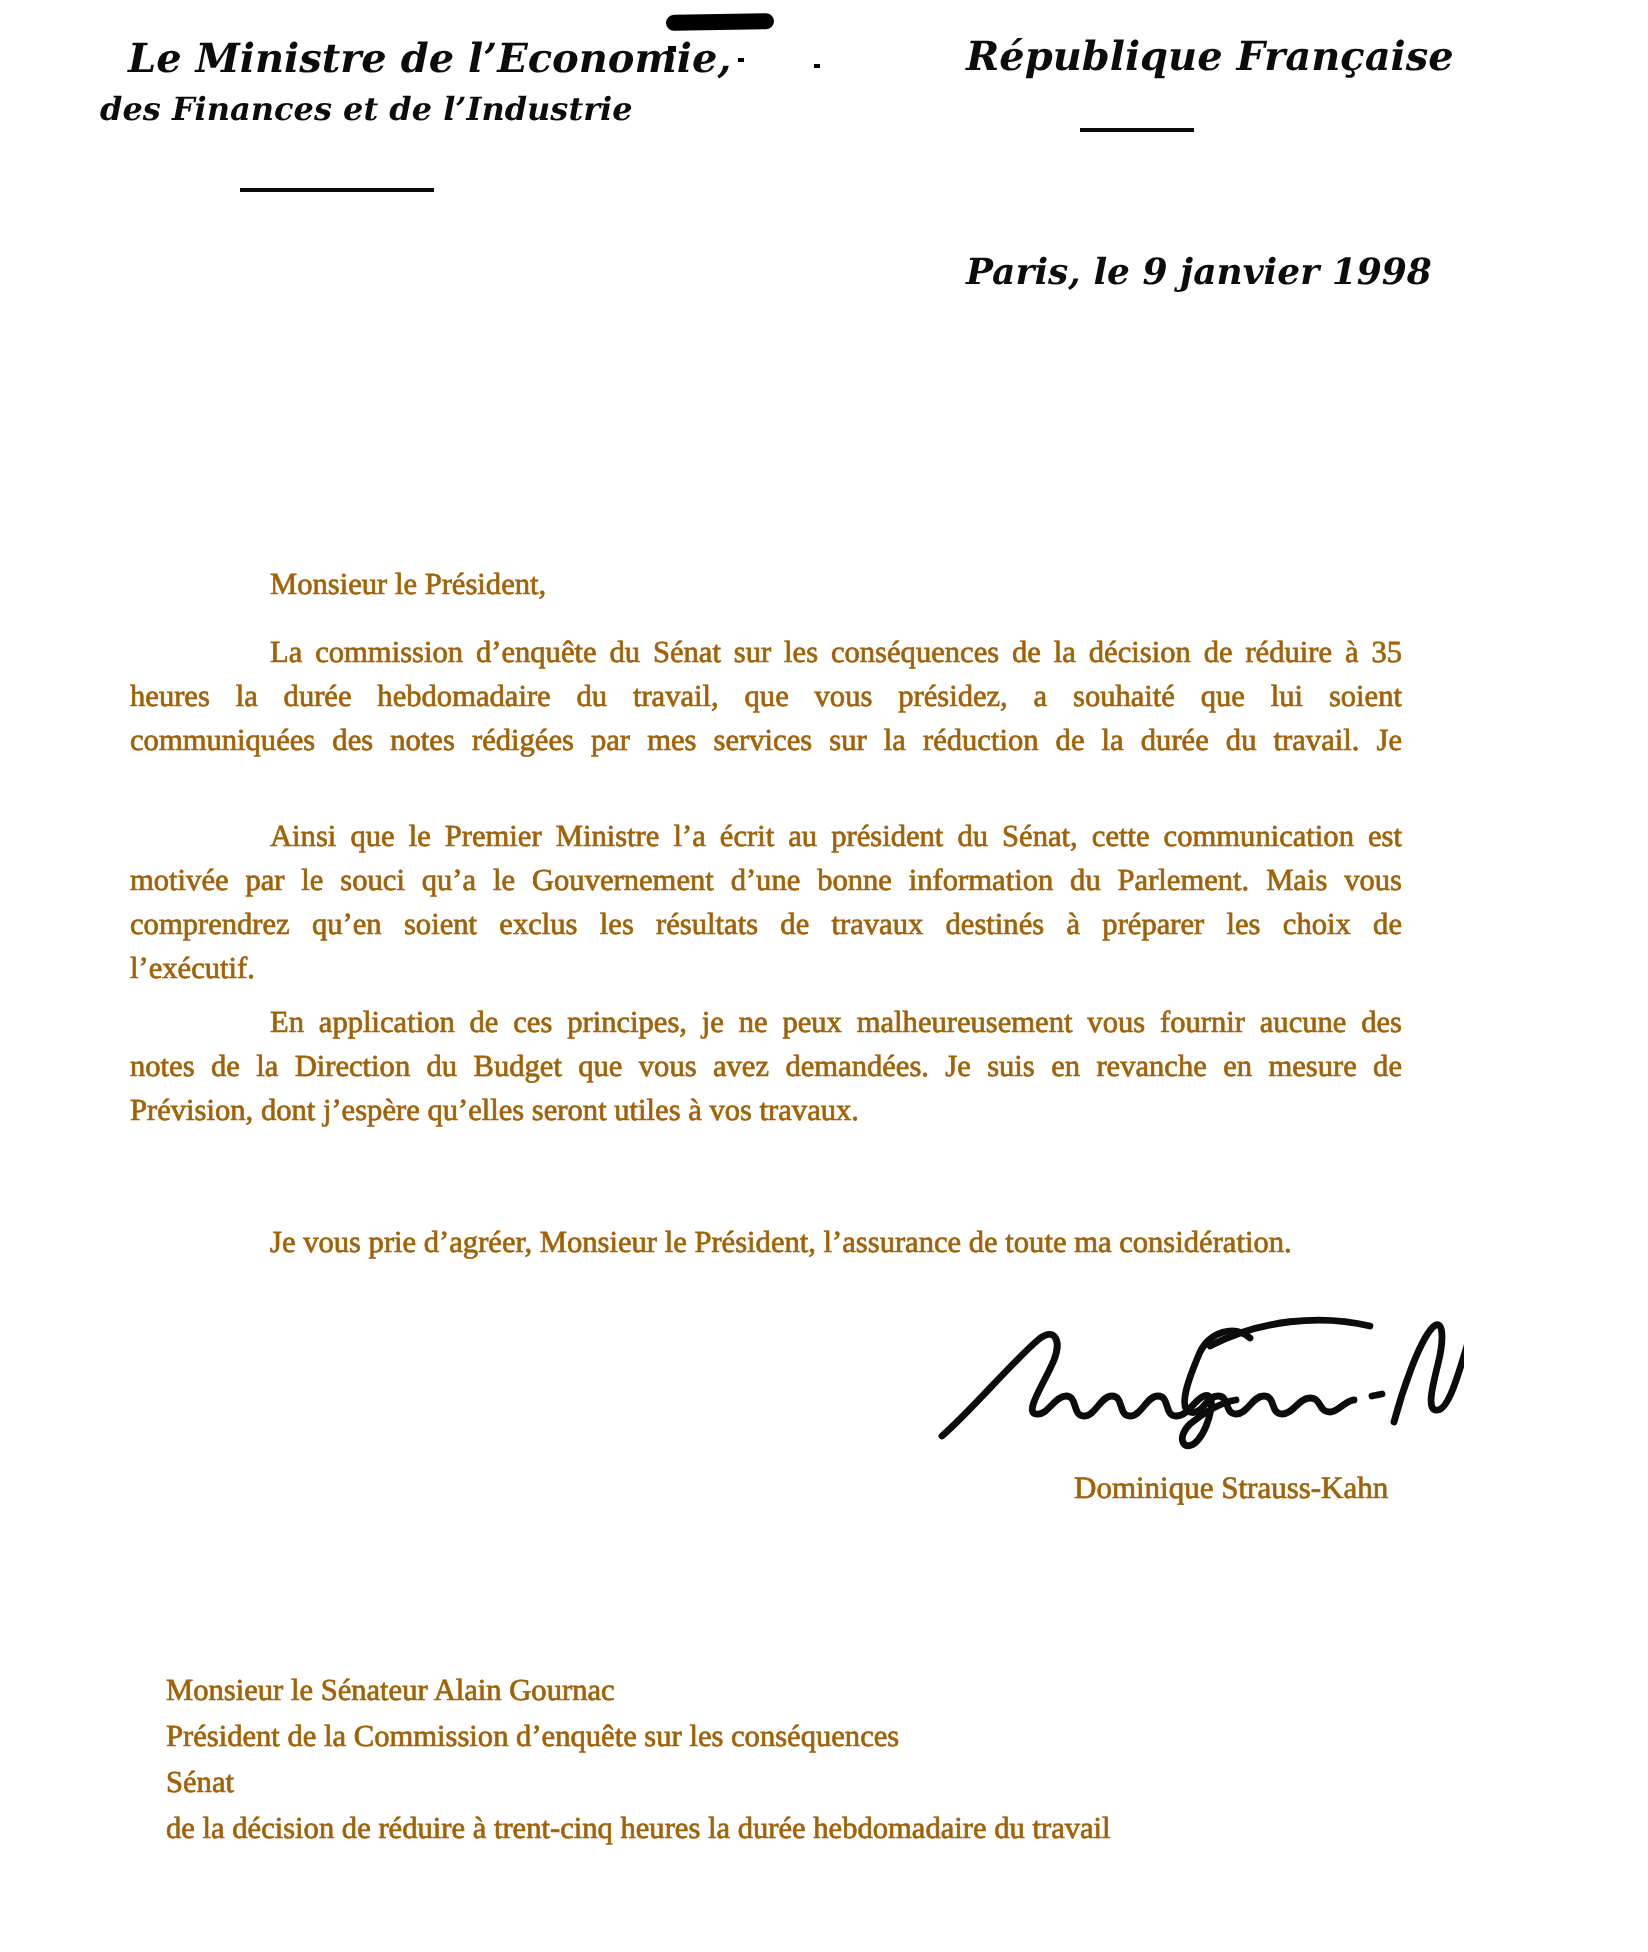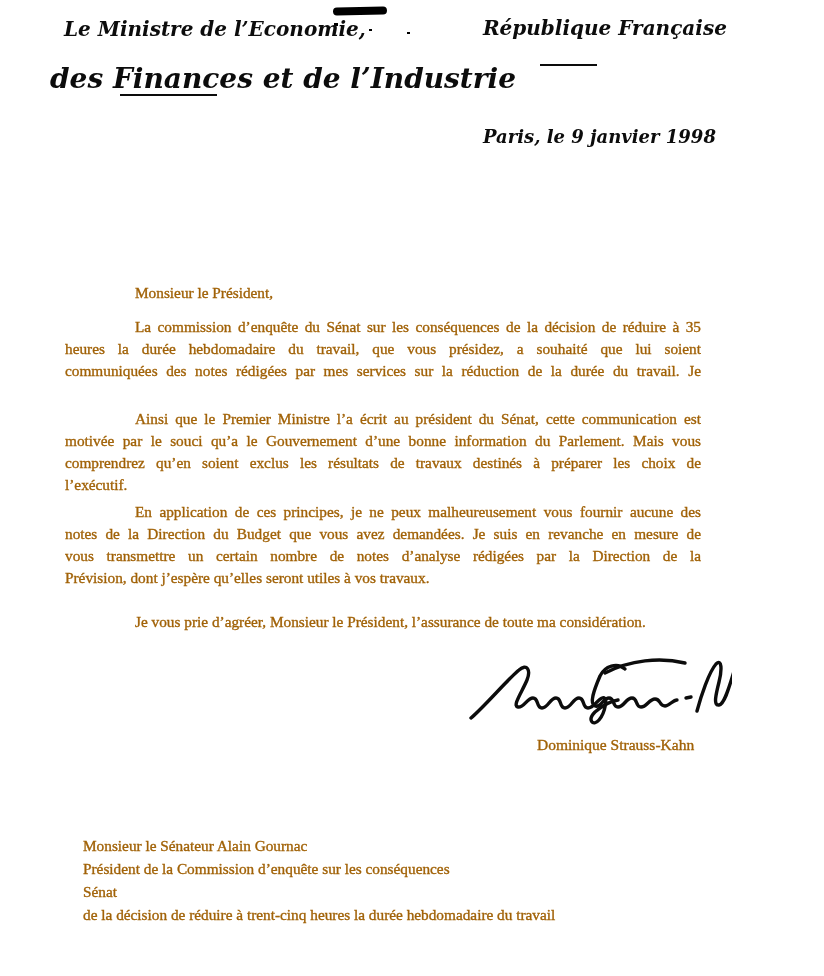--- a/index.html
+++ b/index.html
@@ -80,21 +80,21 @@
 <body>
 
 <div class="page">
 
   <div class="smudge" style="left:333px; top:7px; width:54px; height:8px; border-radius:4px; transform:rotate(-1deg);"></div>
   <div class="smudge" style="left:334px; top:23px; width:4px; height:3px;"></div>
   <div class="smudge" style="left:369px; top:29px; width:3px; height:2px;"></div>
   <div class="smudge" style="left:407px; top:32px; width:3px; height:2px;"></div>
 
   <div class="abs script" style="left:64px; top:17px; font-size:20px;">Le Ministre de l’Economie,</div>
-  <div class="abs script" style="left:50px; top:45px; font-size:28px;margin-top:17px;">des Finances et de l’Industrie</div>
+  <div class="abs script" style="left:50px; top:45px; font-size:16px;">des Finances et de l’Industrie</div>
   <div class="rule" style="left:120px; top:94px; width:97px;"></div>
 
   <div class="abs script" style="left:483px; top:16px; font-size:20px;">République Française</div>
   <div class="rule" style="left:540px; top:64px; width:57px;"></div>
 
   <div class="abs script" style="left:483px; top:126px; font-size:18px;">Paris, le 9 janvier 1998</div>
 
   <div class="single-line ink" style="left:135px; top:282px;">Monsieur le Président,</div>
 
   <div class="para ink" style="top:316px;">
@@ -106,21 +106,20 @@
   <div class="para ink" style="top:408px;">
     <div class="pline first">Ainsi que le Premier Ministre l’a écrit au président du Sénat, cette communication est</div>
     <div class="pline">motivée par le souci qu’a le Gouvernement d’une bonne information du Parlement. Mais vous</div>
     <div class="pline">comprendrez qu’en soient exclus les résultats de travaux destinés à préparer les choix de</div>
     <div class="pline last">l’exécutif.</div>
   </div>
 
   <div class="para ink" style="top:501px;">
     <div class="pline first">En application de ces principes, je ne peux malheureusement vous fournir aucune des</div>
     <div class="pline">notes de la Direction du Budget que vous avez demandées. Je suis en revanche en mesure de</div>
-    <div class="pline">vous transmettre un certain nombre de notes d’analyse rédigées par la Direction de la</div>
     <div class="pline last">Prévision, dont j’espère qu’elles seront utiles à vos travaux.</div>
   </div>
 
   <div class="single-line ink" style="left:135px; top:611px;">Je vous prie d’agréer, Monsieur le Président, l’assurance de toute ma considération.</div>
 
   <svg class="sig-svg" viewBox="0 0 310 90" fill="none" stroke="#0c0c0c" stroke-width="3.4" stroke-linecap="round" stroke-linejoin="round">
     <path d="M 16 70 C 30 58 52 32 64 22 C 72 15 76 22 72 32 C 67 44 57 58 63 59
              C 69 60 72 50 78 50 C 84 50 81 60 87 60 C 93 60 95 50 101 50
              C 107 50 104 60 110 60 C 116 60 118 50 124 50 C 130 50 127 60 133 60
              C 139 60 142 52 147 50 C 154 47 150 65 144 72 C 138 79 132 72 140 64

